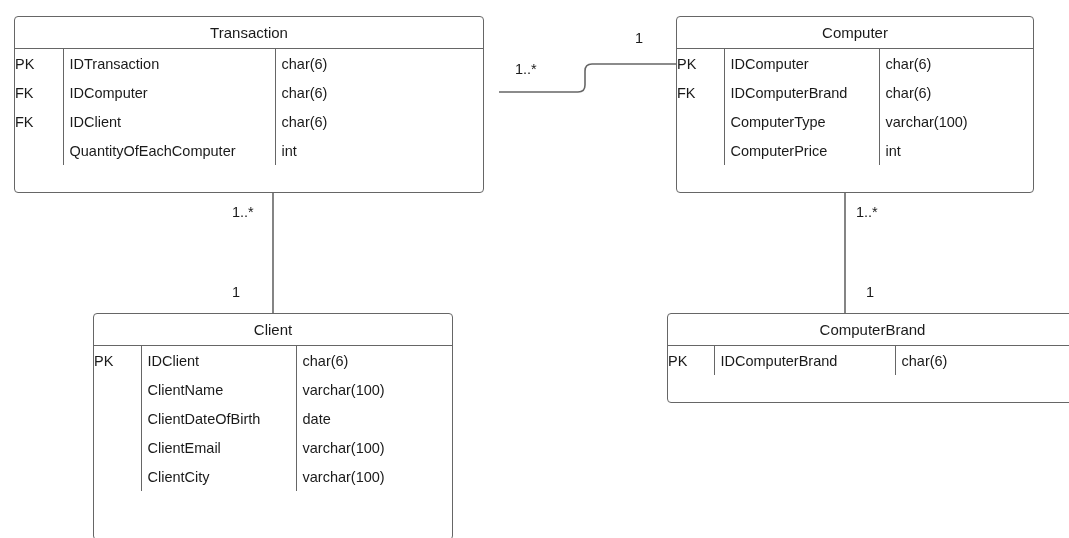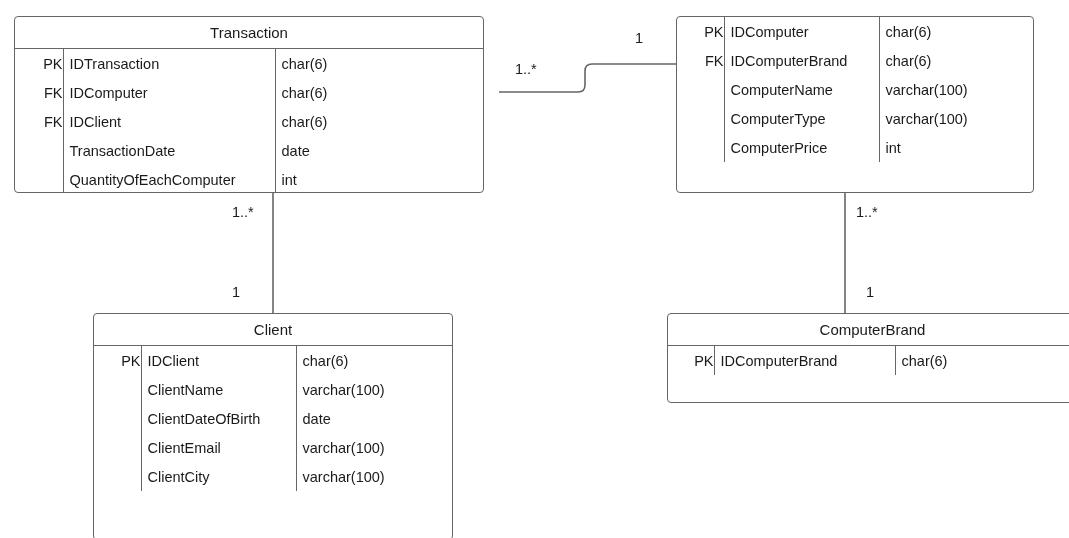--- a/index.html
+++ b/index.html
@@ -61,21 +61,21 @@
   .attr-row > td {
     height: 29px;
     padding: 0;
     font-size: 14.5px;
     color: #1a1a1a;
     white-space: nowrap;
     overflow: hidden;
     vertical-align: middle;
   }
   .col-key {
-    text-align: right;
+    text-align: left;
     border-right: 1.6px solid #666666;
     color: #1a1a1a;
   }
   .col-name {
     padding-left: 6px !important;
     border-right: 1.6px solid #666666;
   }
   .col-type {
     padding-left: 6px !important;
     margin-top: 21px;
@@ -131,57 +131,48 @@
           <td class="col-name">IDComputer</td>
           <td class="col-type">char(6)</td>
         </tr>
         <tr class="attr-row">
           <td class="col-key">FK</td>
           <td class="col-name">IDClient</td>
           <td class="col-type">char(6)</td>
         </tr>
         <tr class="attr-row">
           <td class="col-key"></td>
-          <td class="col-name">TransactionDate</td>
-          <td class="col-type">date</td>
-        </tr>
-        <tr class="attr-row">
-          <td class="col-key"></td>
           <td class="col-name">QuantityOfEachComputer</td>
           <td class="col-type">int</td>
         </tr>
       </tbody>
     </table>
   </div>
 
   <div class="entity" id="e-computer" style="left:676px; top:16px; width:358px; height:177px;">
+    <div class="entity-title">Computer</div>
     <table class="attr-table">
       <colgroup>
           <col style="width:47px">
           <col style="width:155px">
           <col>
         </colgroup>
       <tbody>
         <tr class="attr-row">
           <td class="col-key">PK</td>
           <td class="col-name">IDComputer</td>
           <td class="col-type">char(6)</td>
         </tr>
         <tr class="attr-row">
           <td class="col-key">FK</td>
           <td class="col-name">IDComputerBrand</td>
           <td class="col-type">char(6)</td>
         </tr>
         <tr class="attr-row">
           <td class="col-key"></td>
-          <td class="col-name">ComputerName</td>
-          <td class="col-type">varchar(100)</td>
-        </tr>
-        <tr class="attr-row">
-          <td class="col-key"></td>
           <td class="col-name">ComputerType</td>
           <td class="col-type">varchar(100)</td>
         </tr>
         <tr class="attr-row">
           <td class="col-key"></td>
           <td class="col-name">ComputerPrice</td>
           <td class="col-type">int</td>
         </tr>
       </tbody>
     </table>

